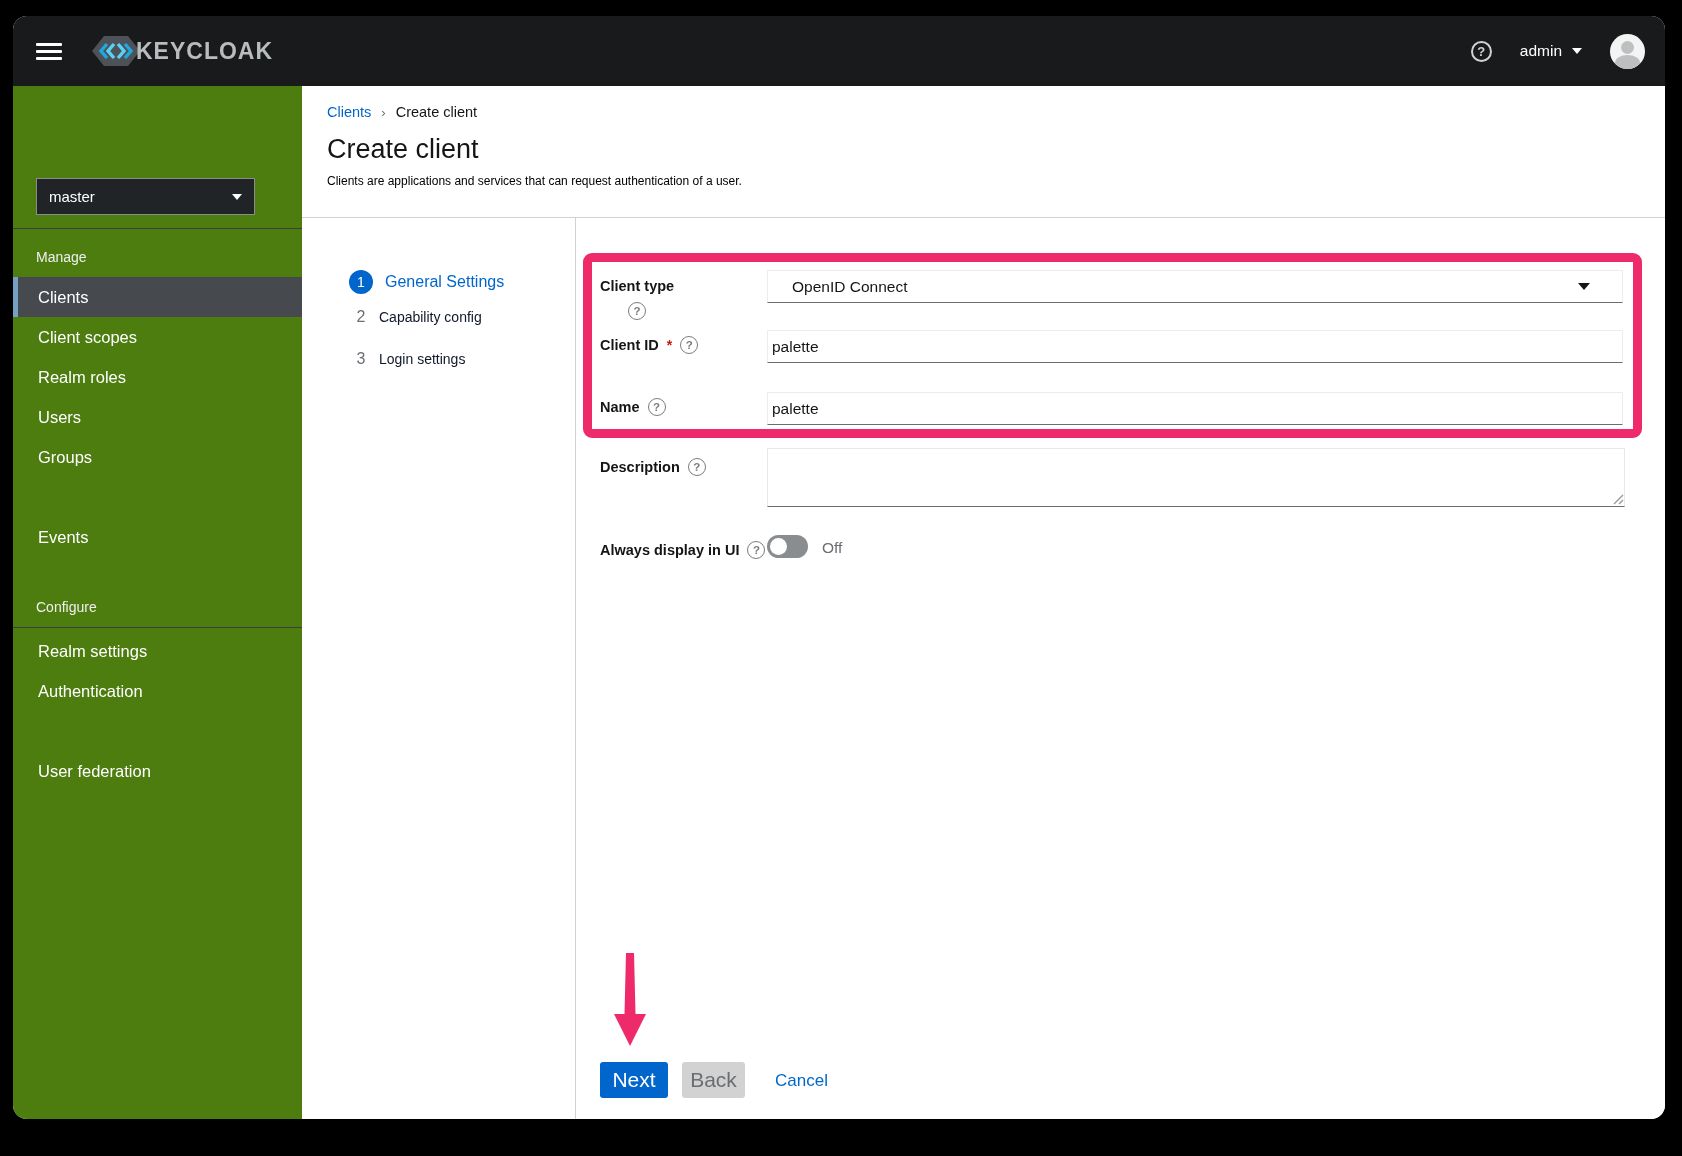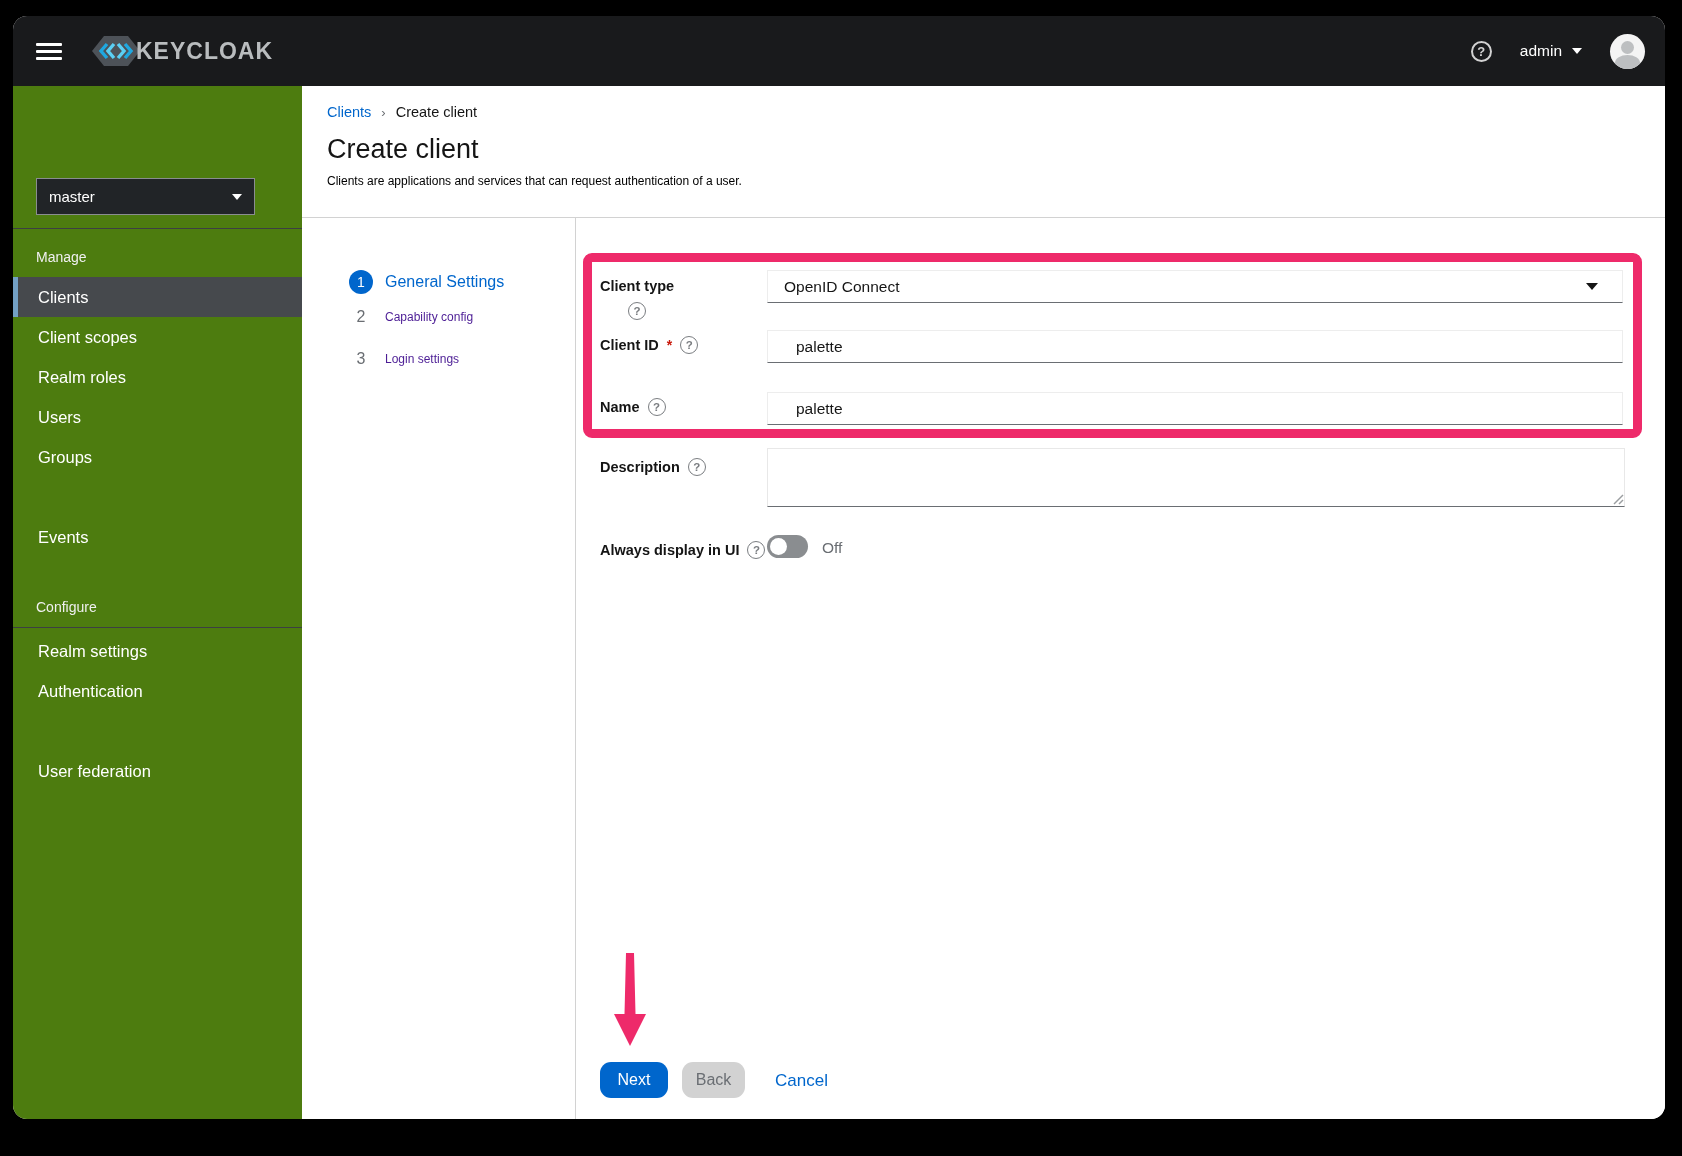--- a/index.html
+++ b/index.html
@@ -48,53 +48,53 @@
   .page-subtitle { position:absolute; left:25px; top:88px; font-size:12px; color:#000000; }
   .header-rule { position:absolute; left:0; top:131px; width:1363px; height:1px; background:#d2d2d2; }
   .wizard-rule { position:absolute; left:273px; top:132px; width:1px; height:901px; background:#d2d2d2; }
 
   
   .step { position:absolute; display:flex; align-items:center; cursor:pointer; }
   .step-num-active { width:24px; height:24px; border-radius:50%; background:#0066cc; color:#fff;
                      font-size:14px; display:flex; align-items:center; justify-content:center; }
   .step-num { width:24px; text-align:center; color:#6a6e73; font-size:16px; }
   .step-label-active { color:#0066cc; font-size:16px; margin-left:12px; }
-  .step-label { color:#4c1d95; font-size:12px; margin-left:12px; }
+  .step-label { color:#0f172a; font-size:14px; margin-left:6px; }
 
   
   .field-label { position:absolute; left:298px; font-size:14.5px; font-weight:bold; color:#151515;
                  display:flex; align-items:center; gap:8px; }
   .req { color:#c9190b; font-size:14px; }
   .q-icon { width:18px; height:18px; border:1.5px solid #7a7d81; border-radius:50%; color:#7a7d81;
             font-size:11.5px; font-weight:bold; display:flex; align-items:center; justify-content:center; cursor:pointer; }
   .pf-input { position:absolute; left:465px; width:856px; height:33px; background:#fff;
               border:1px solid #ededed; border-bottom:1px solid #6a6e73; font-size:15.5px; color:#151515;
-              padding:0 28px; font-family:"Liberation Sans",sans-serif; }
+              padding:0 4px; font-family:"Liberation Sans",sans-serif; }
   .pf-select { position:absolute; left:465px; width:856px; height:33px; background:#fff;
                border:1px solid #ededed; border-bottom:1px solid #6a6e73; font-size:15.5px; color:#151515;
-               display:flex; align-items:center; padding:0 16px; cursor:pointer; }
+               display:flex; align-items:center; padding:0 24px; cursor:pointer; }
   .pf-select .caret-down-dark { margin-left:auto; margin-right:8px; width:0; height:0;
                border-left:6px solid transparent; border-right:6px solid transparent; border-top:7px solid #151515; }
   .pf-textarea { position:absolute; left:465px; top:362px; width:858px; height:59px; background:#fff;
                  border:1px solid #e8e8e8; border-bottom:1px solid #6a6e73; resize:none;
                  font-family:"Liberation Sans",sans-serif; font-size:15.5px; padding:6px 10px; }
   .grip { position:absolute; left:1310px; top:407px; width:12px; height:12px; pointer-events:none; }
 
   .toggle { position:absolute; left:465px; top:449px; width:41px; height:23px; border-radius:12px;
             background:#8a8d90; cursor:pointer; }
   .toggle .knob { position:absolute; left:3px; top:3px; width:17px; height:17px; border-radius:50%; background:#fff; }
   .toggle-state { position:absolute; left:520px; top:453px; font-size:15.5px; color:#6a6e73; }
 
   
   .pink-box { position:absolute; left:281px; top:167px; width:1059px; height:185px;
               border:9px solid #ee2a6a; border-radius:9px; pointer-events:none; }
   .pink-arrow { position:absolute; left:306px; top:867px; pointer-events:none; }
 
   
-  .btn { position:absolute; top:976px; height:36px; border:none; border-radius:11px; font-size:16px;
+  .btn { position:absolute; top:976px; height:36px; border:none; border-radius:3px; font-size:21px;
          font-family:"Liberation Sans",sans-serif; cursor:pointer; }
   .btn-next { left:298px; width:68px; background:#0066cc; color:#fff; }
   .btn-back { left:380px; width:63px; background:#d2d2d2; color:#6a6e73; cursor:default; }
   .link-cancel { position:absolute; left:473px; top:985px; font-size:17px; color:#0066cc;
                  background:none; border:none; cursor:pointer; font-family:"Liberation Sans",sans-serif; }
 </style>
 </head>
 <body>
 
 <div class="window">

